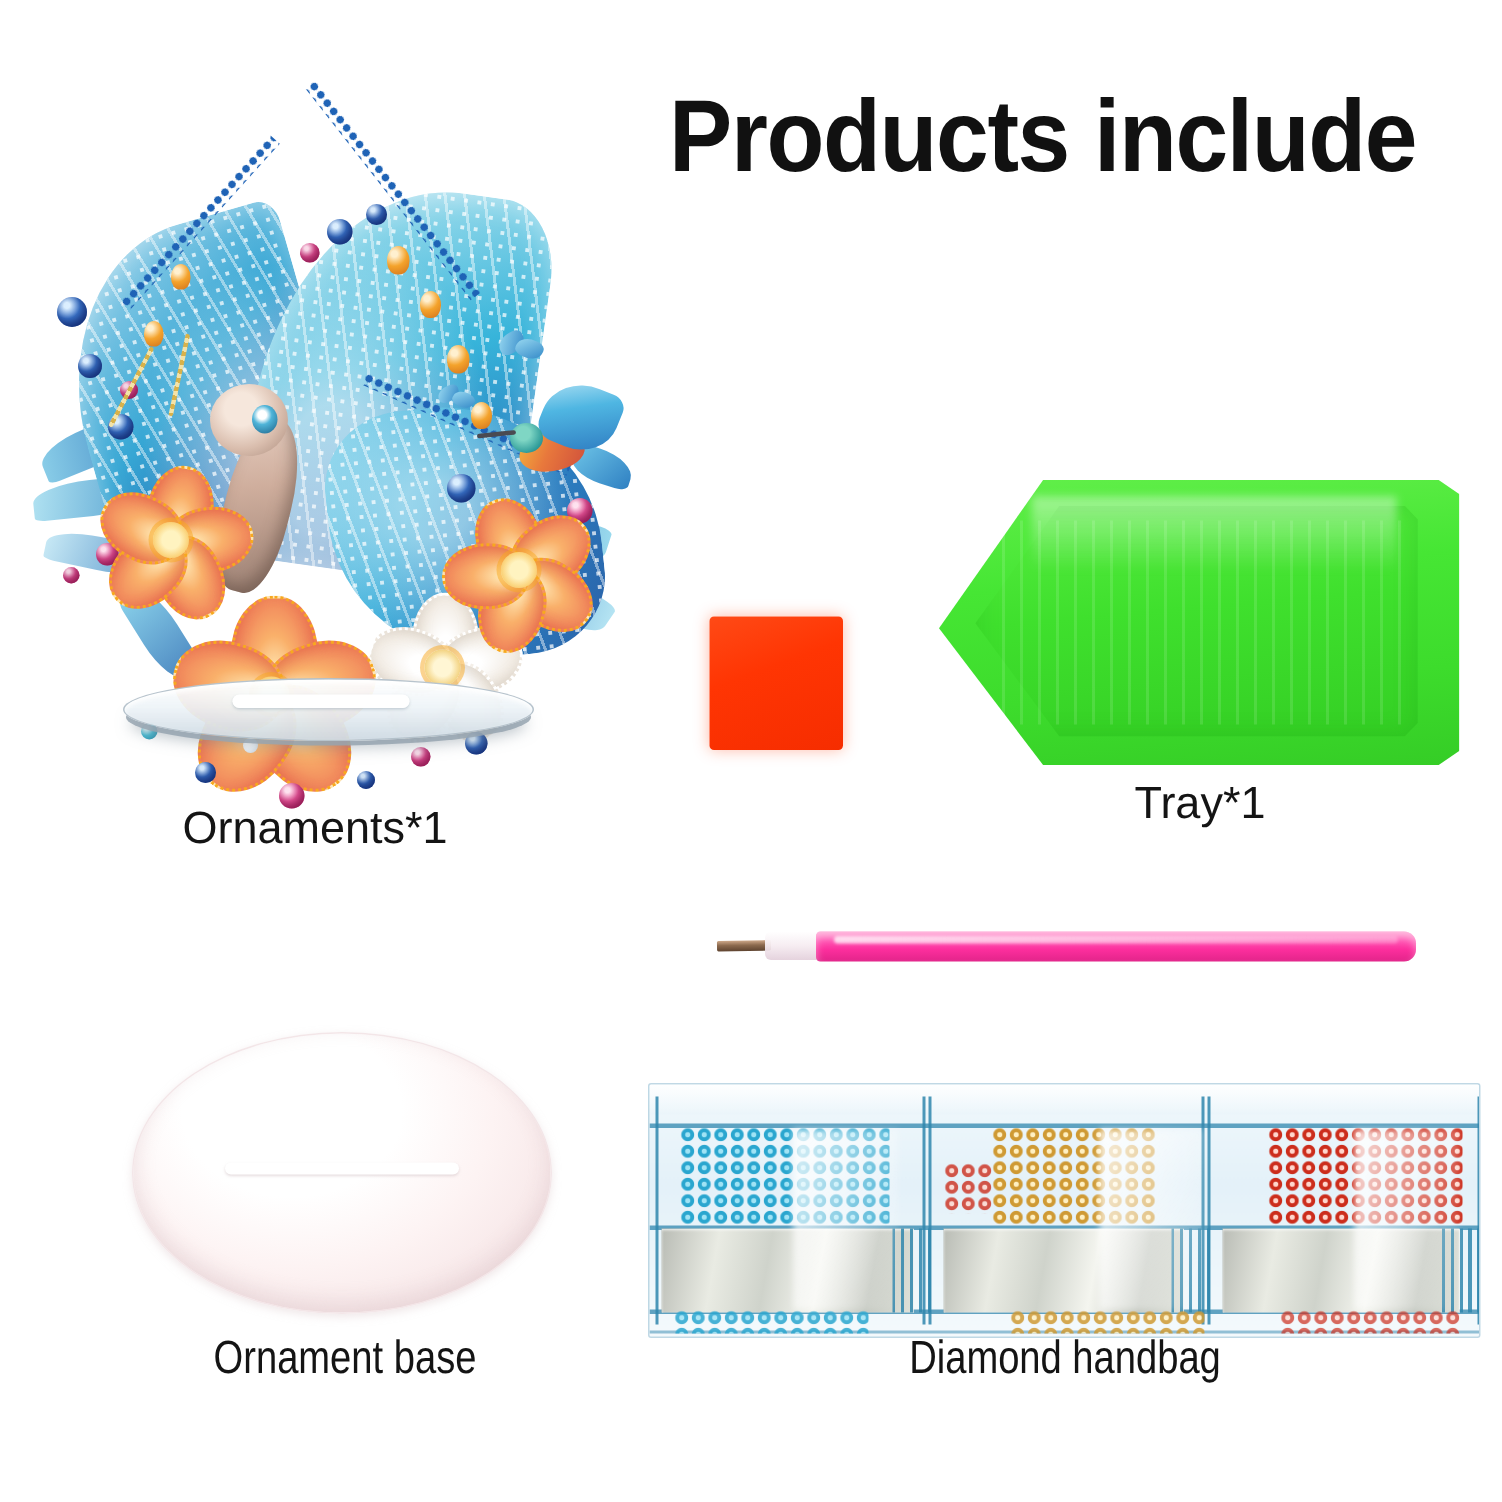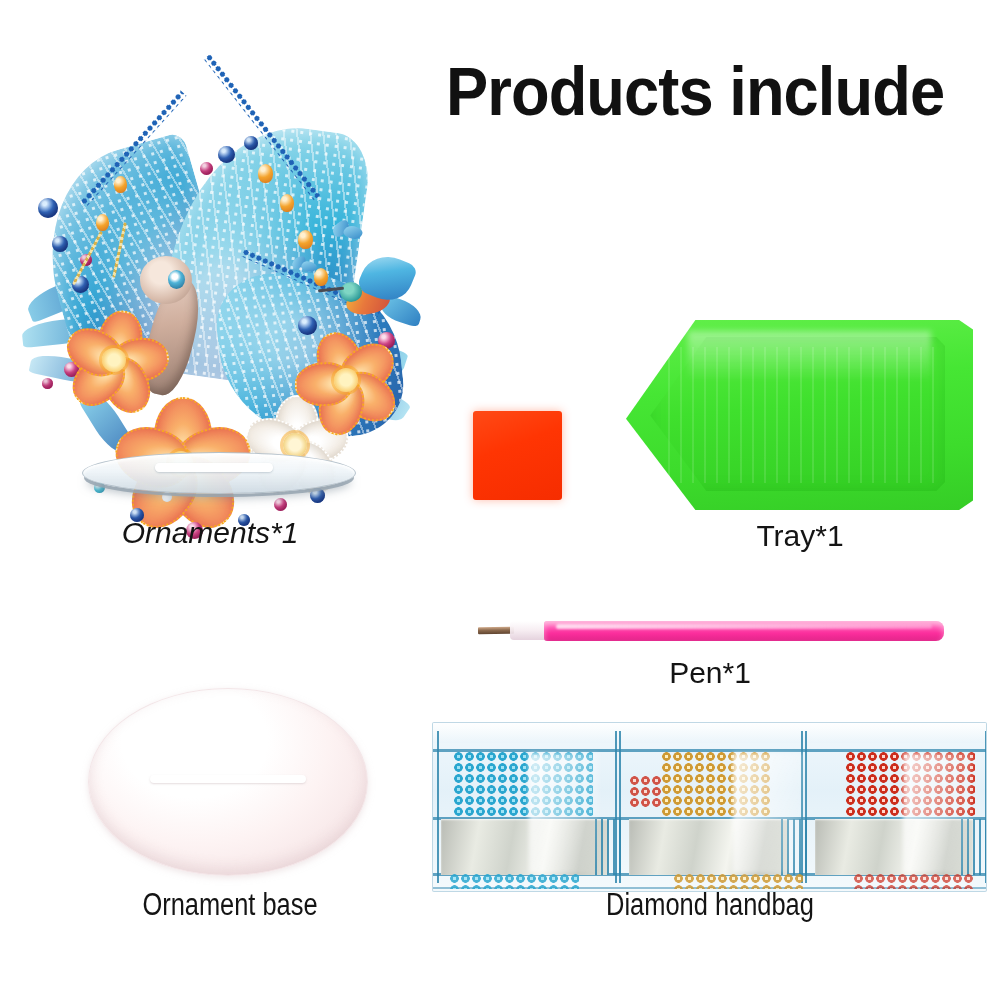--- a/index.html
+++ b/index.html
@@ -463,39 +463,38 @@
     <div class="gem blue" style="left:288px;top:378px;width:15px;height:15px;"></div>
     <div class="gem teal" style="left:72px;top:372px;width:11px;height:11px;"></div>
     <div class="gem white" style="left:140px;top:382px;width:10px;height:10px;"></div>
 
   </div>
 
   <div class="acrylic">
     <div class="slot"></div>
   </div>
 
-  <div class="caption" style="left:0px;top:516px;width:420px;font-style:italic;">Ornaments*1</div>
+  <div class="caption" style="left:0px;top:536px;width:420px;">Ornaments*1</div>
 
   <div class="clayglue"></div>
 
   <div class="tray">
     <div class="tray-outer"></div>
     <div class="tray-inner"></div>
     <div class="tray-grooves"></div>
     <div class="tray-gloss"></div>
   </div>
   <div class="caption" style="left:680px;top:519px;width:240px;">Tray*1</div>
 
   <div class="pen">
     <div class="pen-tip"></div>
     <div class="pen-ferrule"></div>
     <div class="pen-body"></div>
     <div class="pen-hl"></div>
   </div>
-  <div class="caption" style="left:590px;top:656px;width:240px;">Pen*1</div>
 
   <div class="obase">
     <div class="slot"></div>
   </div>
   <div class="caption cond" style="left:75px;top:888px;width:310px;font-size:31px;">Ornament base</div>
 
   <div class="bag">
     <div class="bagfold"></div>
 
     <div class="zipline" style="top:26px;"></div>

